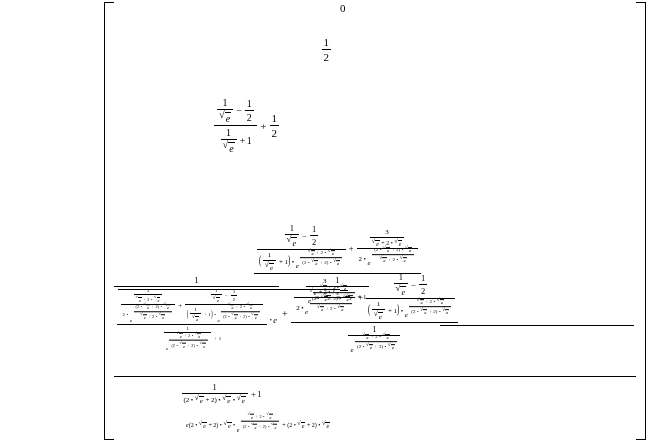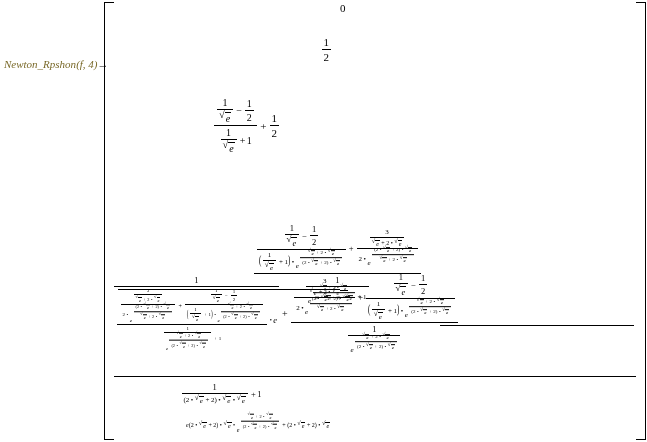--- a/index.html
+++ b/index.html
@@ -134,23 +134,20 @@
   #row1 { left: 320px; top: 36px; }
   #row2 { left: 212px; top: 96px; }
   #row3 { left: 252px; top: 222px; }
   #row4 { left: 112px; top: 272px; }
 </style>
 </head>
 <body>
 
 <div id="page">
 
-  <div id="label">
-    <span class="fn">Newton_Rpshon</span><span class="fn">(f, 4)</span><span class="arrow">→</span>
-  </div>
 
   <div id="bracket"></div>
   <div id="bracket2"></div>
 
   <div class="expr t0" id="row0">
     <span class="mrow">0</span>
   </div>
 
   <div class="expr t0" id="row1">
     <span class="frac">

